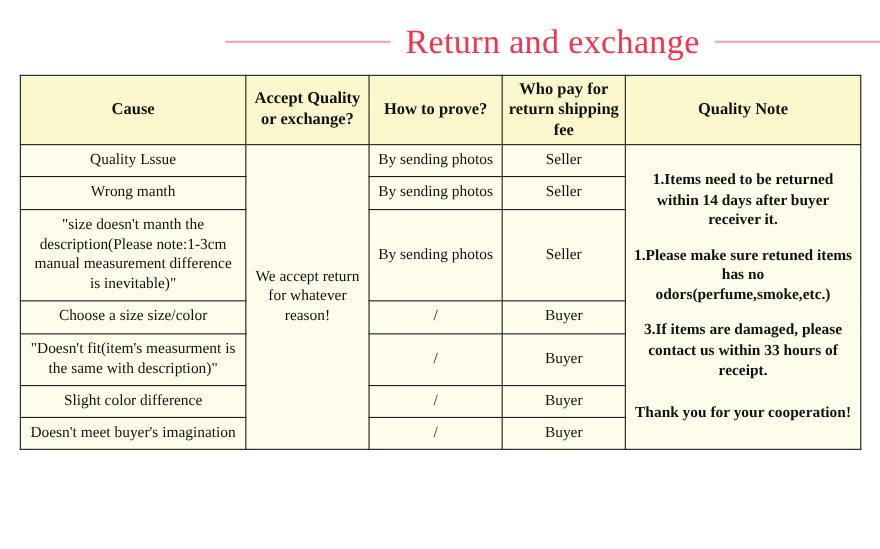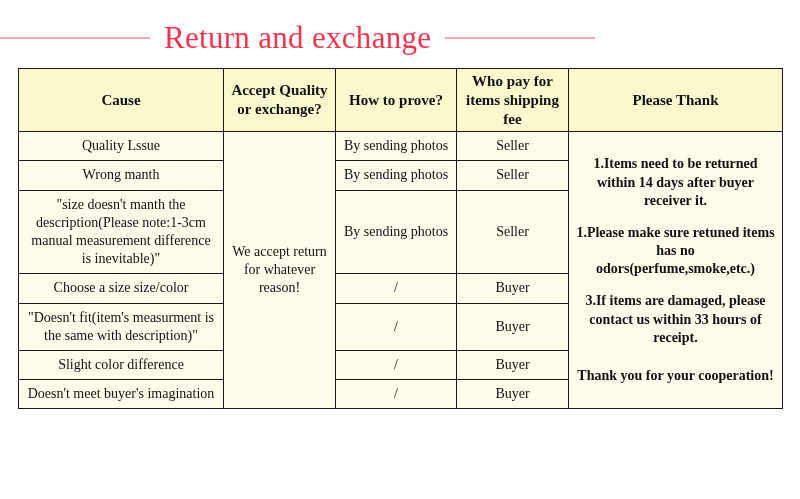--- a/index.html
+++ b/index.html
@@ -23,21 +23,21 @@
 
   
   .title-row {
     position: absolute;
     top: 14px;
     left: 0;
     width: 800px;
     height: 48px;
     display: flex;
     align-items: center;
-    justify-content: flex-start;
+    justify-content: flex-end;
   }
   .title-rule {
     height: 2px;
     background: #f2a7b4;
     flex: 0 0 auto;
   }
   .title-rule.left { width: 150px; margin-right: 14px; }
   .title-rule.right { width: 150px; margin-left: 14px; }
   .title-text {
     font-family: "Liberation Serif", serif;
@@ -122,22 +122,22 @@
       <col class="col-accept">
       <col class="col-prove">
       <col class="col-who">
       <col class="col-note">
     </colgroup>
     <thead>
       <tr>
         <th>Cause</th>
         <th>Accept Quality or exchange?</th>
         <th>How to prove?</th>
-        <th>Who pay for items shipping fee</th>
-        <th>Please Thank</th>
+        <th>Who pay for return shipping fee</th>
+        <th>Quality Note</th>
       </tr>
     </thead>
     <tbody>
       <tr>
         <td class="cause">Quality Lssue</td>
         <td class="accept" rowspan="7">We accept return for whatever reason!</td>
         <td>By sending photos</td>
         <td>Seller</td>
         <td class="note" rowspan="7">
           <p>1.Items need to be returned within 14 days after buyer receiver it.</p>

